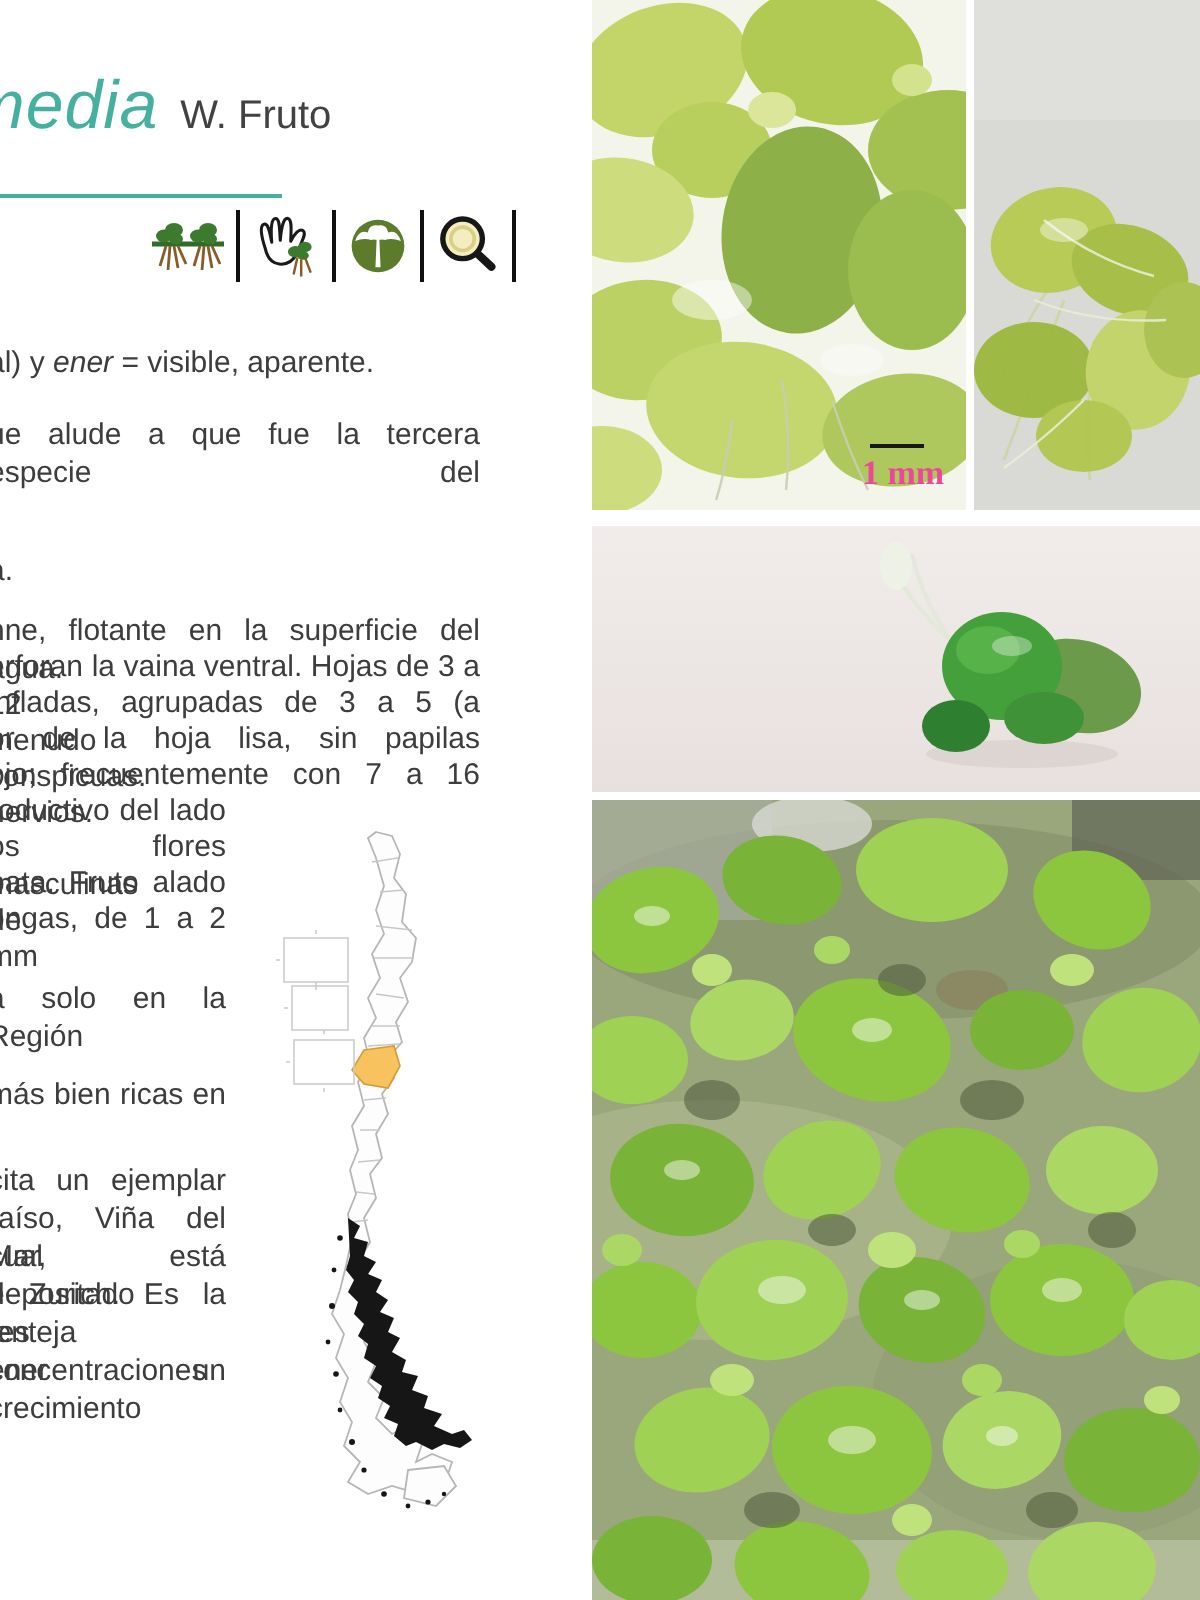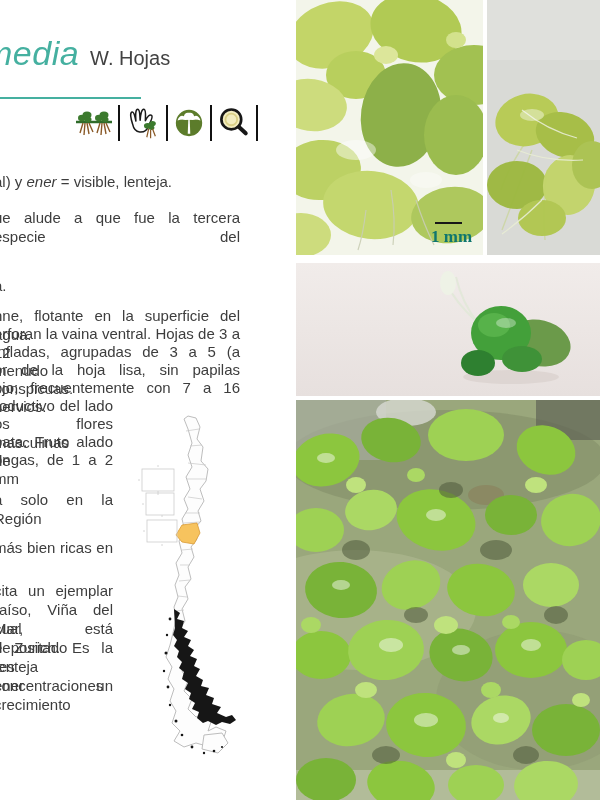--- a/index.html
+++ b/index.html
@@ -21,32 +21,32 @@
   .ln i{font-style:italic;}
   
   .fig{position:absolute;overflow:hidden;}
   .fig svg{display:block;}
   #figA{left:296px;top:0;width:187px;height:255px;}
   #figB{left:487px;top:0;width:113px;height:255px;}
   #figC{left:296px;top:263px;width:304px;height:133px;}
   #figD{left:296px;top:400px;width:304px;height:400px;}
   .scalebar{position:absolute;left:435px;top:222px;width:27px;height:2px;background:#181818;}
   .scalelabel{position:absolute;left:431px;top:227px;font-family:"Liberation Serif",serif;
-              font-weight:bold;font-size:17px;color:#0f766e;}
+              font-weight:bold;font-size:17px;color:#ec4899;}
   
   .mapwrap{position:absolute;left:130px;top:413px;width:110px;height:350px;}
 </style>
 </head>
 <body>
 
 <div class="page">
 
   <div class="title-row">
     <span class="species">media</span>
-    <span class="author">W. Hojas</span>
+    <span class="author">W. Fruto</span>
   </div>
   <div class="rule"></div>
 
   <div class="iconbar">
     <svg width="40" height="40" viewBox="0 0 40 40">
       <path d="M2 19 H38" stroke="#2f6b2a" stroke-width="2.5" fill="none"></path>
       <g fill="#3c7a2e">
         <ellipse cx="8" cy="15" rx="4" ry="3.2"></ellipse>
           <ellipse cx="13" cy="12" rx="4.5" ry="3.5"></ellipse>
           <ellipse cx="14" cy="16.5" rx="3.5" ry="2.8"></ellipse>
@@ -80,21 +80,21 @@
     </svg>
     <div class="sep"></div>
     <svg width="36" height="40" viewBox="0 0 40 40">
       <circle cx="17" cy="16" r="11" fill="#f3edc0" stroke="#171717" stroke-width="3"></circle>
       <circle cx="17" cy="16" r="6.5" fill="none" stroke="#d9cf86" stroke-width="2"></circle>
       <path d="M25.5 24.5 L33 31.5" stroke="#171717" stroke-width="4.5" stroke-linecap="round"></path>
     </svg>
     <div class="sep"></div>
   </div>
 
-  <div class="ln" style="top:172px"><span>al) y </span><i>ener</i><span> = visible, lenteja.</span></div>
+  <div class="ln" style="top:172px"><span>al) y </span><i>ener</i><span> = visible, aparente.</span></div>
   <div class="ln jw" style="top:208px">ue alude a que fue la tercera especie del</div>
 
   <div class="ln" style="top:276px">a.</div>
 
   <div class="ln jw" style="top:306px">nne, flotante en la superficie del agua.</div>
   <div class="ln jw" style="top:324px">erforan la vaina ventral. Hojas de 3 a 12</div>
   <div class="ln jw" style="top:342px">infladas, agrupadas de 3 a 5 (a menudo</div>
   <div class="ln jw" style="top:360px">or de la hoja lisa, sin papilas conspicuas.</div>
   <div class="ln jw" style="top:378px">ojo; frecuentemente con 7 a 16 nervios.</div>
 

